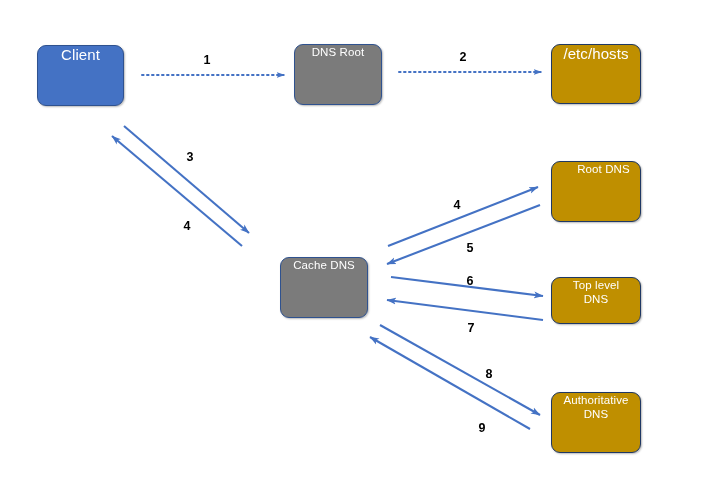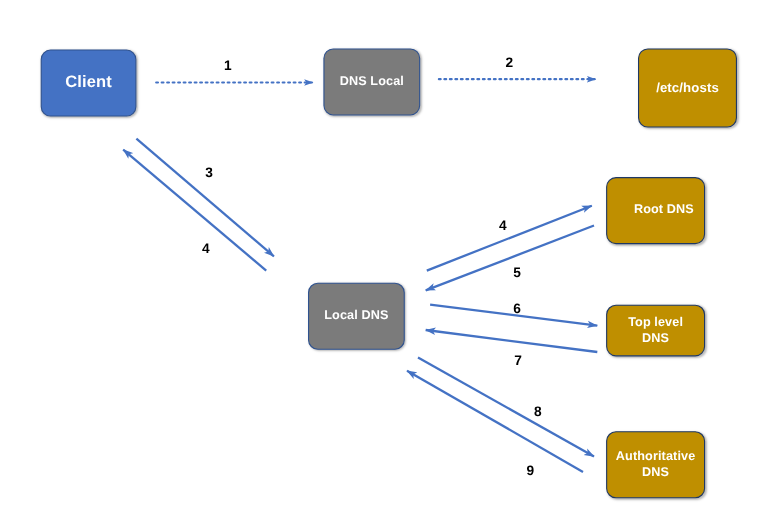--- a/index.html
+++ b/index.html
@@ -15,25 +15,25 @@
     width: 709px;
     height: 479px;
     background: #ffffff;
     overflow: hidden;
   }
   .node {
     position: absolute;
     box-sizing: border-box;
     border-radius: 9px;
     display: flex;
-    align-items: center;
+    align-items: flex-start;
     justify-content: center;
     text-align: center;
     color: #ffffff;
-    font-weight: bold;
+    font-weight: normal;
     line-height: 1.22;
     letter-spacing: 0.1px;
     box-shadow: 1px 1px 2px rgba(0,0,0,0.28);
   }
   .node.blue  { background: #4472C4; border: 1px solid #2F528F; }
   .node.gray  { background: #7B7B7B; border: 1px solid #2F528F; }
   .node.gold  { background: #BF8F00; border: 1px solid #1F3864; }
 
   .node-label { pointer-events: none; white-space: pre-line; }
 
@@ -78,27 +78,27 @@
         <line x1="380" y1="325" x2="540" y2="415" stroke="#4472C4" stroke-width="2.1" marker-end="url(#arrowhead)"></line>
         <line x1="530" y1="429" x2="370" y2="337" stroke="#4472C4" stroke-width="2.1" marker-end="url(#arrowhead)"></line>
       </g>
   </svg>
 
   <div id="nodes-layer">
       <div class="node blue" style="left: 37px; top: 45px; width: 87px; height: 61px; font-size: 15px;">
         <span class="node-label">Client</span>
       </div>
       <div class="node gray" style="left: 294px; top: 44px; width: 88px; height: 61px; font-size: 11.5px;">
-        <span class="node-label">DNS Local</span>
+        <span class="node-label">DNS Root</span>
       </div>
-      <div class="node gold" style="left: 551px; top: 44px; width: 90px; height: 72px; font-size: 12px; margin-left: 29px;">
+      <div class="node gold" style="left: 551px; top: 44px; width: 90px; height: 60px; font-size: 15px;">
         <span class="node-label">/etc/hosts</span>
       </div>
       <div class="node gray" style="left: 280px; top: 257px; width: 88px; height: 61px; font-size: 11.5px;">
-        <span class="node-label">Local DNS</span>
+        <span class="node-label">Cache DNS</span>
       </div>
       <div class="node gold" style="left: 551px; top: 161px; width: 90px; height: 61px; font-size: 11.5px; padding-left: 15px;">
         <span class="node-label">Root DNS</span>
       </div>
       <div class="node gold" style="left: 551px; top: 277px; width: 90px; height: 47px; font-size: 11.5px;">
         <span class="node-label">Top level
 DNS</span>
       </div>
       <div class="node gold" style="left: 551px; top: 392px; width: 90px; height: 61px; font-size: 11.5px;">
         <span class="node-label">Authoritative

